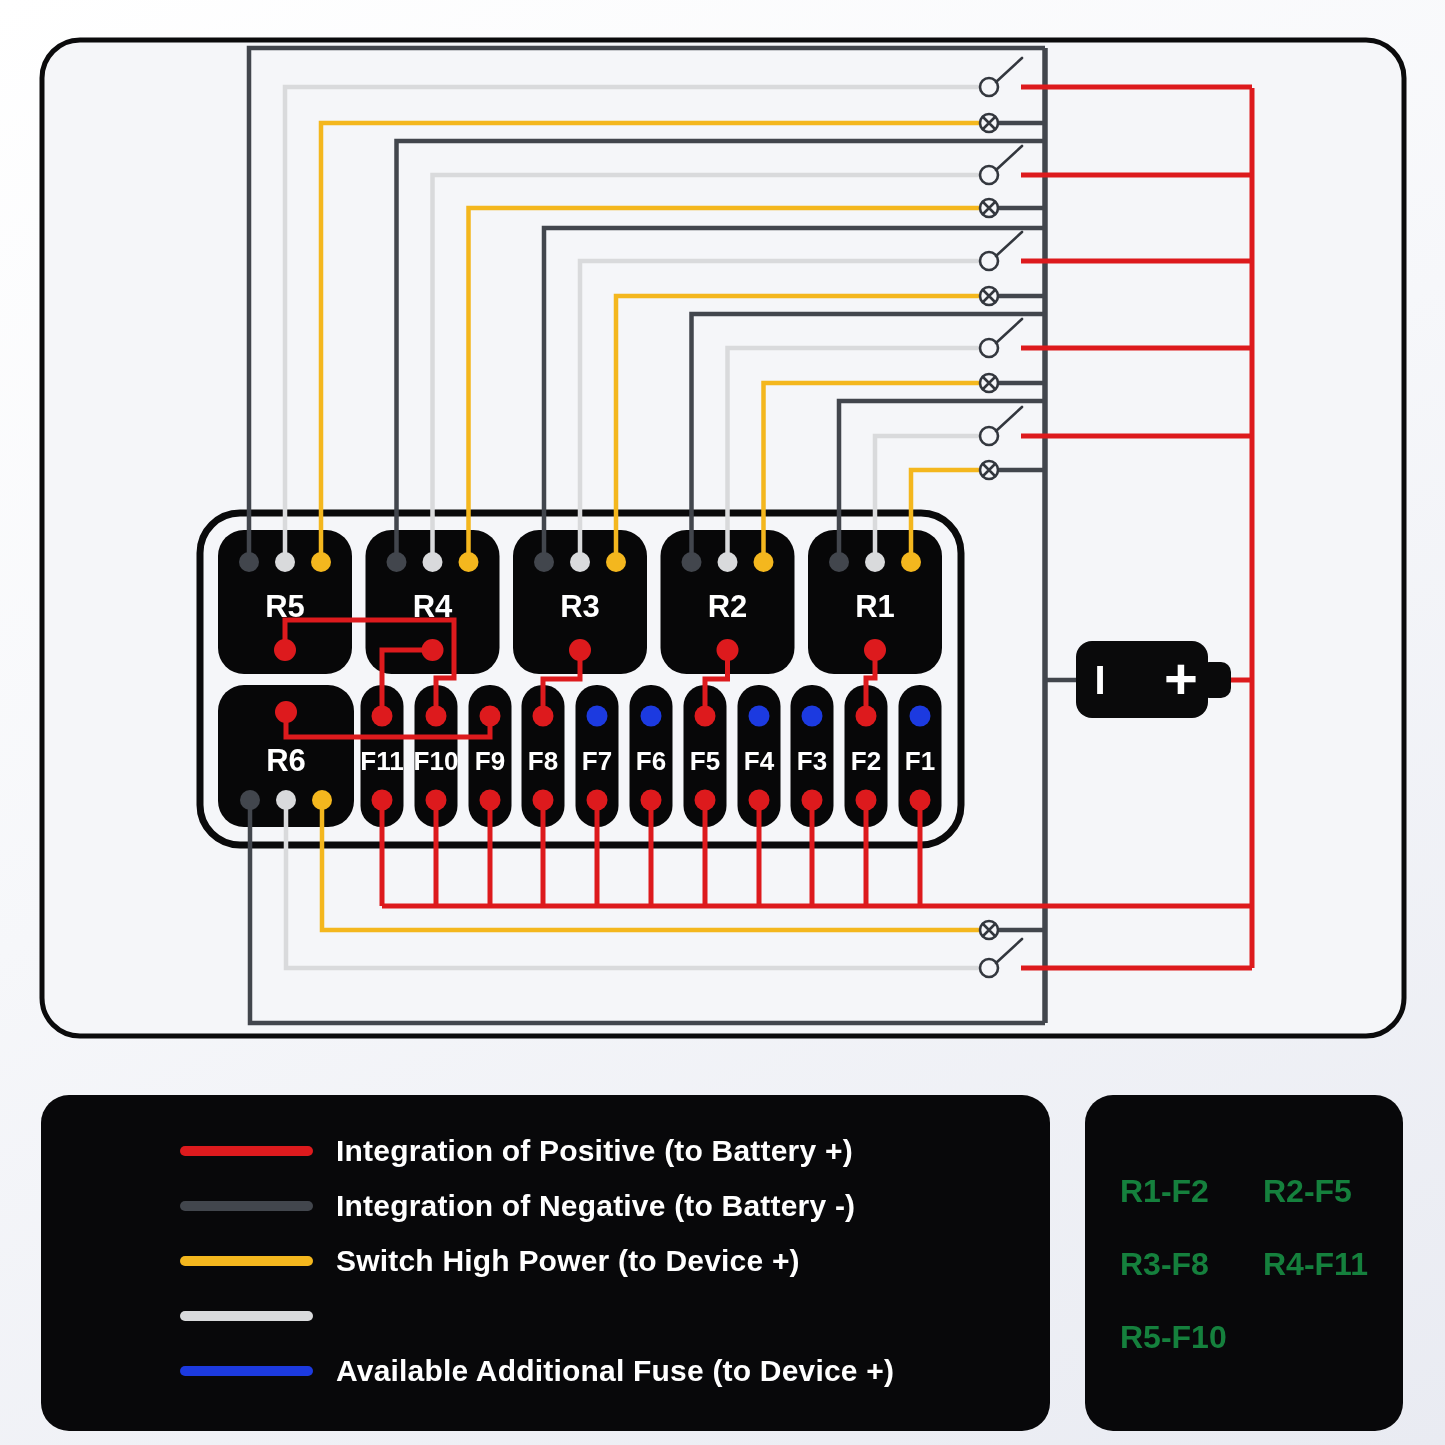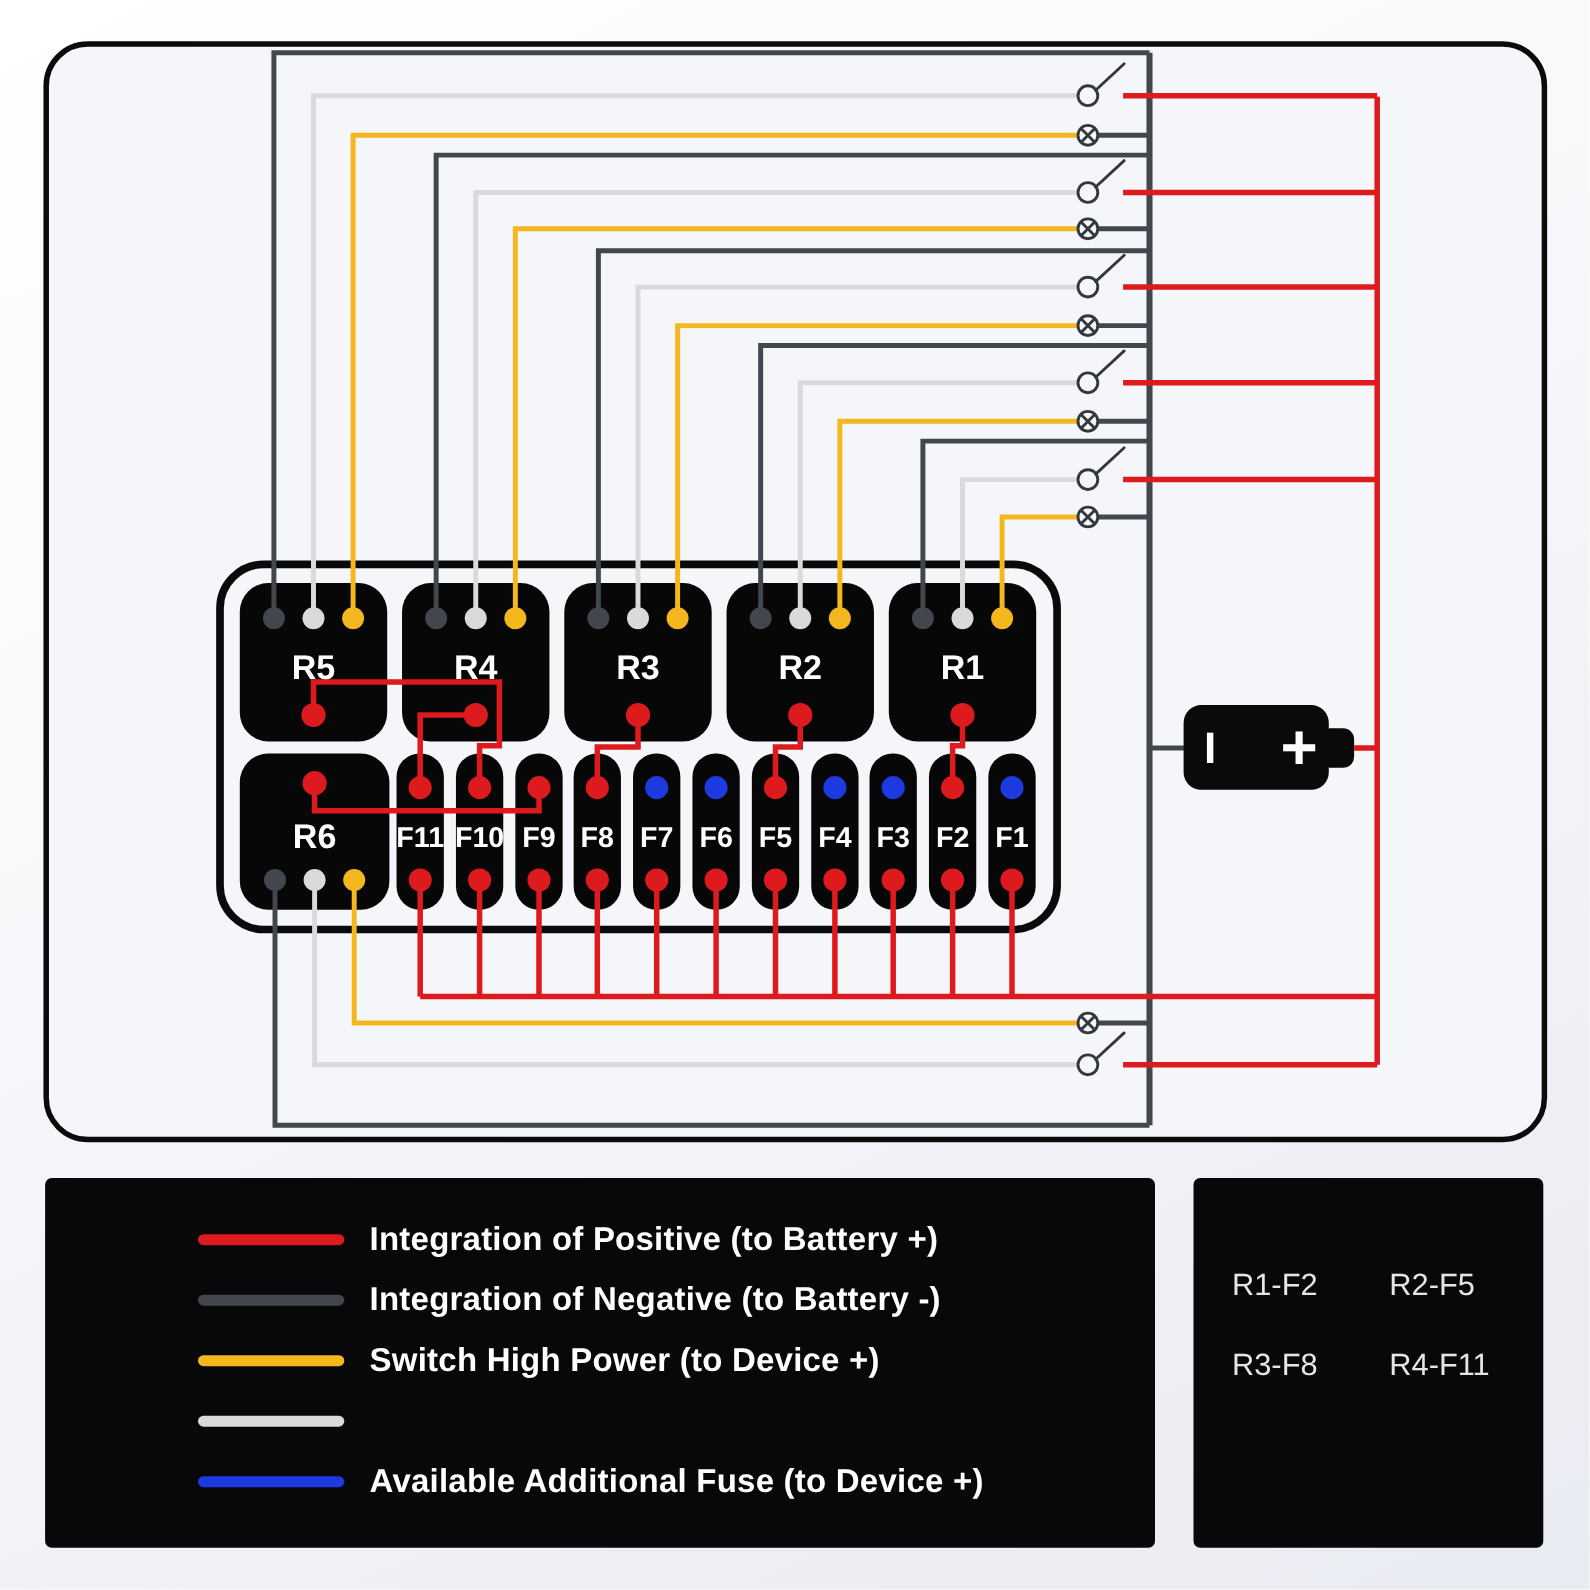--- a/index.html
+++ b/index.html
@@ -18,33 +18,33 @@
   .dn{fill:var(--c-negative);}
   .dc{fill:var(--c-coil);}
   .dp{fill:var(--c-power);}
   .dr{fill:var(--c-positive);}
   .db{fill:var(--c-fuse);}
   .blk{fill:#070708;}
   .boxfill{fill:#f5f6f9;}
   .sym{stroke:#33373e;stroke-width:2.6;fill:#f5f6f9;}
   .symline{stroke:#33373e;stroke-width:2.6;fill:none;stroke-linecap:round;}
   text.lbl{fill:#ffffff;font-weight:bold;}
-  .panel{position:absolute;background:#08080a;border-radius:6px;}
+  .panel{position:absolute;background:#08080a;border-radius:28px;margin-top:24px;}
   .legend{left:41px;top:1071px;width:1009px;height:336px;padding-top:28px;box-sizing:border-box;}
   .lrow{height:55px;display:flex;align-items:center;}
   .sw{display:inline-block;width:133px;height:10px;border-radius:5px;margin-left:139px;flex:none;}
   .sw-positive{background:var(--c-positive);}
   .sw-negative{background:var(--c-negative);}
   .sw-power{background:var(--c-power);}
   .sw-coil{background:var(--c-coil);}
   .sw-fuse{background:var(--c-fuse);}
   .ltext{color:#fff;font-size:30px;font-weight:700;margin-left:23px;letter-spacing:0.2px;white-space:nowrap;}
   .pairs{left:1085px;top:1071px;width:318px;height:336px;box-sizing:border-box;
          padding:60px 0 0 35px;display:grid;grid-template-columns:143px auto;grid-auto-rows:73px;}
-  .pcell{color:#e5e5e5;font-size:28px;font-weight:400;display:flex;align-items:center;}
+  .pcell{color:#15803d;font-size:32px;font-weight:700;display:flex;align-items:center;}
 </style>
 </head>
 <body>
 
 <svg width="1445" height="1445" viewBox="0 0 1445 1445">
 
   <rect x="42" y="40" width="1362" height="996" rx="38" class="boxfill" stroke="#0b0b0c" stroke-width="5"></rect>
 
   <rect x="200" y="513" width="761" height="332" rx="40" class="boxfill" stroke="#0a0a0b" stroke-width="7"></rect>
 
@@ -297,13 +297,14 @@
     <span class="sw sw-fuse"></span>
     <span class="ltext">Available Additional Fuse (to Device +)</span>
   </div>
 </div>
 
 <div class="panel pairs">
   <span class="pcell">R1-F2</span>
   <span class="pcell">R2-F5</span>
   <span class="pcell">R3-F8</span>
   <span class="pcell">R4-F11</span>
+  <span class="pcell">R5-F10</span>
 </div>
 
 </body></html>

